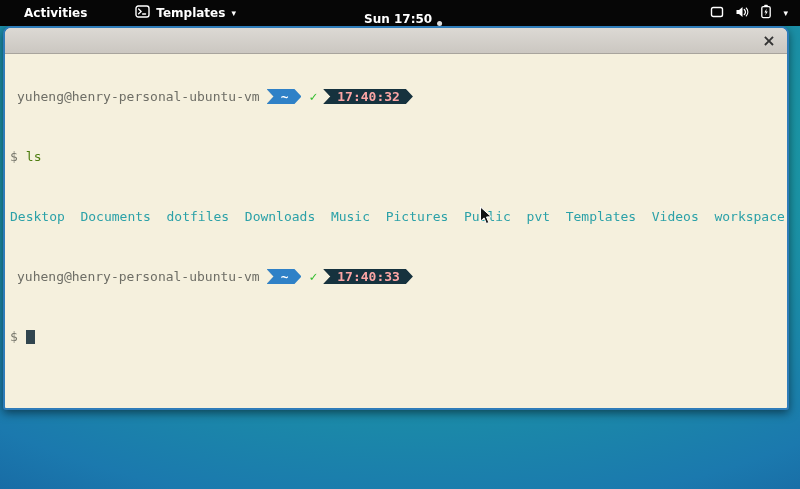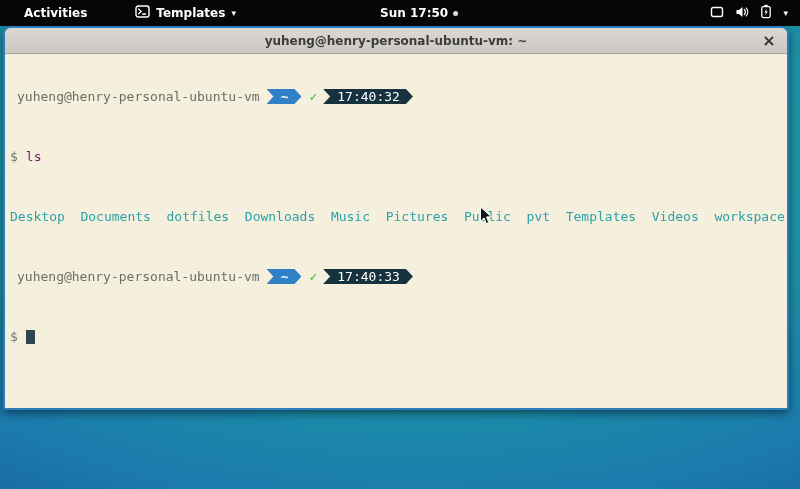--- a/index.html
+++ b/index.html
@@ -19,21 +19,21 @@
     font-size: 12px; font-weight: bold; z-index: 30;
   }
   .tb-left { display: flex; align-items: center; height: 100%; }
   .tb-item {
     height: 100%; display: flex; align-items: center; gap: 6px;
     padding: 0 24px; color: #fff; background: transparent; border: none;
     font: inherit; cursor: default;
   }
   .tb-center {
     position: absolute; left: 50%; top: 0; transform: translateX(-46%);
-    height: 100%; display: flex; align-items: center; gap: 5px; margin-left: 16px;
+    height: 100%; display: flex; align-items: flex-end; gap: 5px;
   }
   .notif-dot { width: 5px; height: 5px; border-radius: 50%; background: #dedede; }
   .tb-right { display: flex; align-items: center; gap: 11px; padding: 0 12px; height: 100%; }
   .caret { font-size: 9px; position: relative; top: 0px; }
   .tb-icon { display: block; }
 
   
   .window {
     position: absolute; left: 3px; top: 26px; width: 786px; height: 384px;
     border: 2px solid #2e7cb9; border-radius: 8px 8px 3px 3px;
@@ -67,25 +67,25 @@
     position: relative; display: inline-flex; align-items: center;
     height: 15px; margin-left: 7px; padding: 0 13px 0 14px;
     clip-path: polygon(0 0, calc(100% - 7px) 0, 100% 50%, calc(100% - 7px) 100%, 0 100%, 7px 50%);
   }
   .seg::before {
     content: ""; position: absolute; left: 0; top: 0; bottom: 0; width: 7px;
     clip-path: polygon(0 0, 100% 50%, 0 100%);
   }
   .seg-blue { background: #2f81c7; color: #fff; font-weight: bold; }
   .seg-blue::before { background: #1e5e95; }
-  .seg-dark { background: #16323e; color: #ffffff; font-weight: normal; margin-left: 6px; }
+  .seg-dark { background: #16323e; color: #fca5a5; font-weight: bold; margin-left: 6px; }
   .seg-dark::before { background: #07141a; }
   .check { color: #33bd2e; font-weight: bold; margin-left: 8px; }
   .dollar { color: #76766b; }
-  .cmd { color: #701a75; margin-left: 8px; margin-top: 36px; }
+  .cmd { color: #4d7c0f; margin-left: 8px; margin-top: 36px; }
   .listing { color: #2ba1a8; }
   .cursor-block {
     display: inline-block; width: 9px; height: 14px;
     background: #31454e; margin-left: 8px;
   }
 
   
   .mouse { position: absolute; left: 479px; top: 206px; z-index: 50; pointer-events: none; }
 </style>
 </head>
@@ -131,21 +131,20 @@
         <rect x="1.8" y="2.6" width="8.4" height="11" rx="1.5" fill="none" stroke="#fff" stroke-width="1.3"></rect>
         <path d="M6.6 4.6 L4.4 8.4 L5.9 8.4 L5.2 11.4 L7.8 7.4 L6.2 7.4 Z" fill="#fff"></path>
       </svg>
     </span>
     <span class="caret">▾</span>
   </div>
 </div>
 
 <div class="window">
   <div class="titlebar">
-    <span class="win-title">yuheng@henry-personal-ubuntu-vm: ~</span>
     <button class="close-btn">×</button>
   </div>
 
   <div class="term-body">
     <div class="line">
       <span class="p-user">yuheng@henry-personal-ubuntu-vm</span>
       <span class="seg seg-blue">
         <span>~</span>
       </span>
       <span class="check">✓</span>

